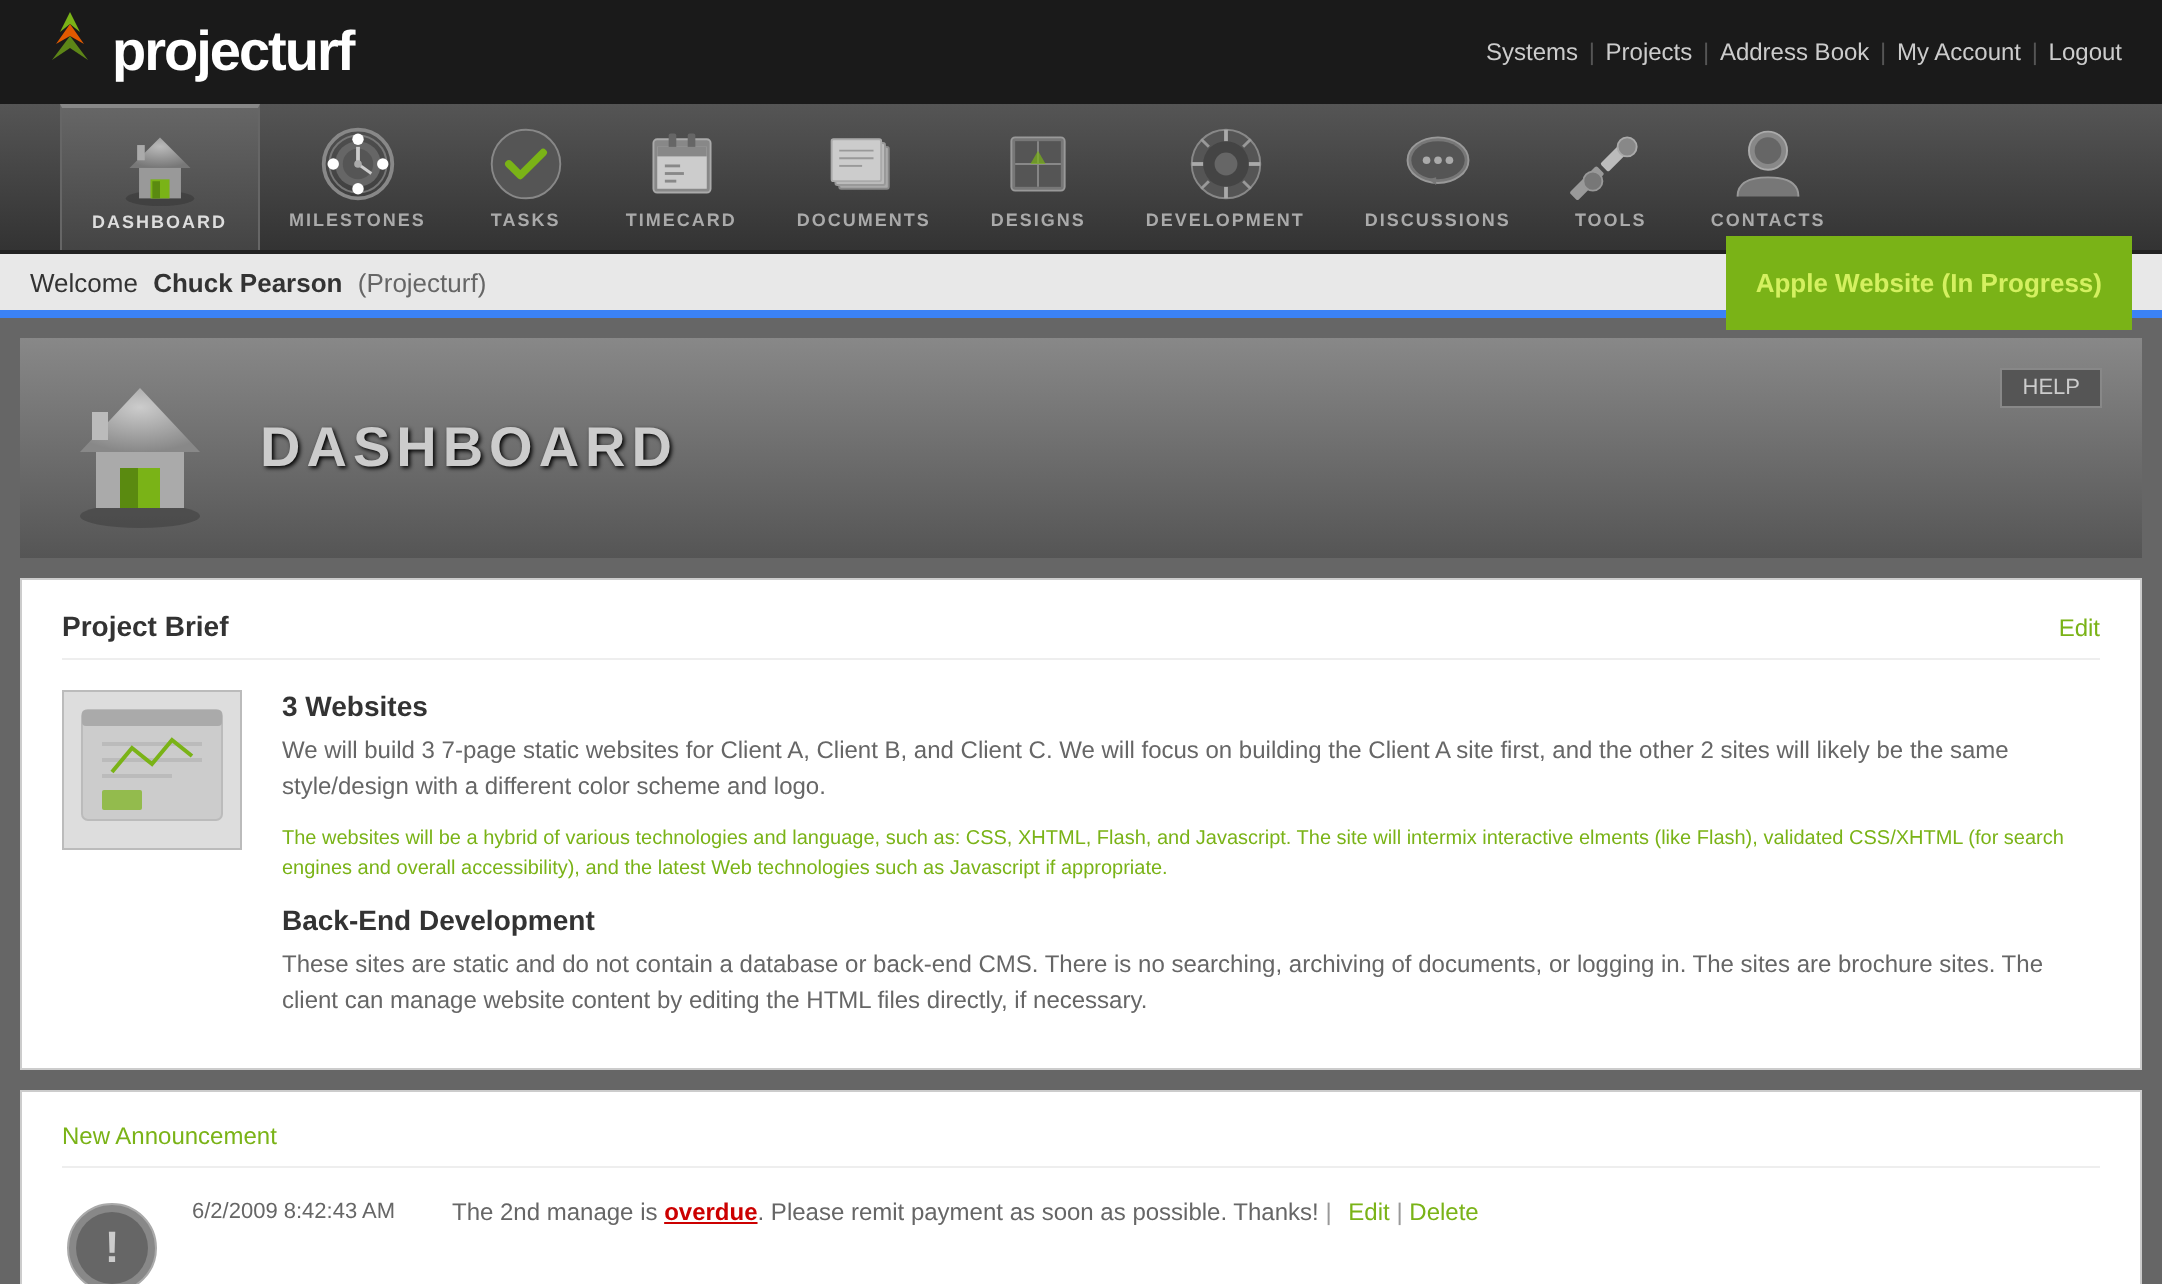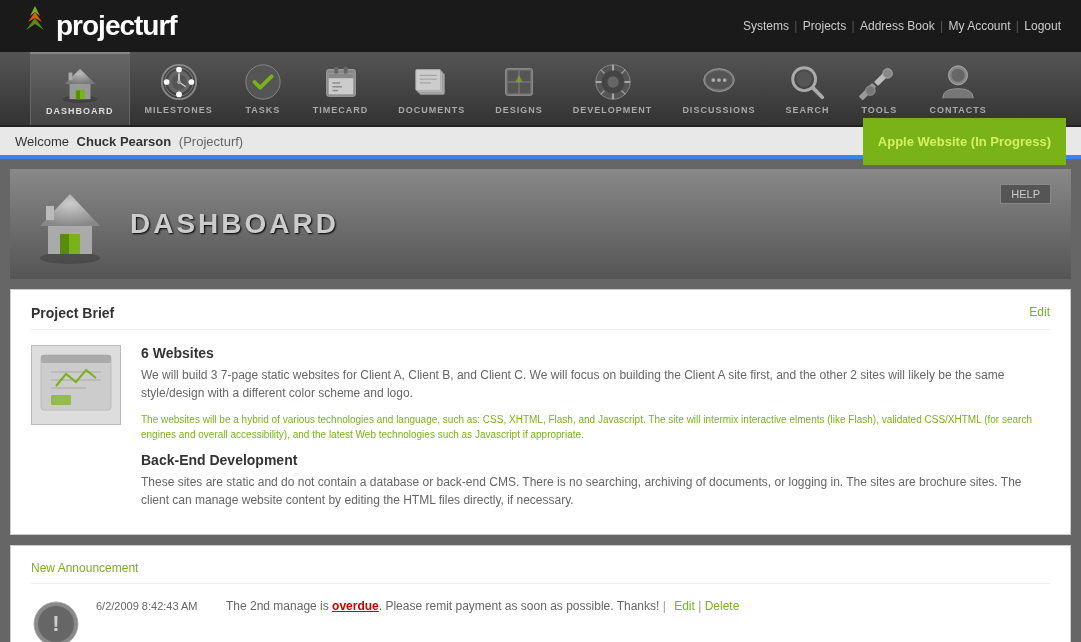--- a/index.html
+++ b/index.html
@@ -136,21 +136,21 @@
     
     .card {
       background: #fff;
       border: 1px solid #ccc;
       margin-bottom: 10px;
       padding: 15px 20px;
     }
     .card-header {
       display: flex;
       justify-content: space-between;
-      align-items: flex-start;
+      align-items: flex-end;
       margin-bottom: 15px;
       padding-bottom: 8px;
       border-bottom: 1px solid #eee;
     }
     .card-title {
       font-size: 14px;
       font-weight: bold;
       color: #333;
     }
     .card-action {
@@ -386,30 +386,20 @@
         <ellipse cx="21" cy="19" rx="14" ry="10" fill="#555"></ellipse>
         <circle cx="15" cy="19" r="2" fill="#aaa"></circle>
         <circle cx="21" cy="19" r="2" fill="#aaa"></circle>
         <circle cx="27" cy="19" r="2" fill="#aaa"></circle>
         <polygon points="16,29 20,32 20,28" fill="#777"></polygon>
       </svg>
     </div>
     <span class="nav-label">DISCUSSIONS</span>
   </div>
 
-  <div class="nav-item">
-    <div class="nav-icon">
-      <svg width="42" height="42" viewBox="0 0 42 42">
-        <circle cx="18" cy="18" r="12" fill="none" stroke="#aaa" stroke-width="3"></circle>
-        <circle cx="18" cy="18" r="8" fill="#555"></circle>
-        <line x1="27" y1="27" x2="37" y2="37" stroke="#aaa" stroke-width="4" stroke-linecap="round"></line>
-      </svg>
-    </div>
-    <span class="nav-label">SEARCH</span>
-  </div>
 
   <div class="nav-item">
     <div class="nav-icon">
       <svg width="42" height="42" viewBox="0 0 42 42">
         <rect x="22" y="6" width="6" height="20" rx="1" transform="rotate(45 25 16)" fill="#bbb"></rect>
         <rect x="8" y="22" width="6" height="20" rx="1" transform="rotate(45 11 29)" fill="#999"></rect>
         <circle cx="30" cy="12" r="5" fill="#888" stroke="#aaa" stroke-width="1"></circle>
         <circle cx="12" cy="30" r="5" fill="#777" stroke="#999" stroke-width="1"></circle>
       </svg>
     </div>
@@ -474,21 +464,21 @@
           <rect x="5" y="5" width="70" height="55" rx="3" fill="#ccc" stroke="#bbb" stroke-width="1"></rect>
           <rect x="5" y="5" width="70" height="8" rx="2" fill="#aaa"></rect>
           <line x1="15" y1="22" x2="65" y2="22" stroke="#bbb" stroke-width="2"></line>
           <line x1="15" y1="30" x2="65" y2="30" stroke="#bbb" stroke-width="2"></line>
           <line x1="15" y1="38" x2="50" y2="38" stroke="#bbb" stroke-width="2"></line>
           <rect x="15" y="45" width="20" height="10" fill="#7ab317" rx="1" opacity="0.7"></rect>
           <path d="M20,36 L30,24 L40,32 L50,20 L60,28" stroke="#7ab317" stroke-width="2" fill="none"></path>
         </svg>
       </div>
       <div id="brief-content">
-        <div class="brief-heading">6 Websites</div>
+        <div class="brief-heading">3 Websites</div>
         <div class="brief-text">We will build 3 7-page static websites for Client A, Client B, and Client C. We will focus on building the Client A site first, and the other 2 sites will likely be the same style/design with a different color scheme and logo.</div>
         <div class="brief-text-green">The websites will be a hybrid of various technologies and language, such as: CSS, XHTML, Flash, and Javascript. The site will intermix interactive elments (like Flash), validated CSS/XHTML (for search engines and overall accessibility), and the latest Web technologies such as Javascript if appropriate.</div>
         <div class="brief-heading">Back-End Development</div>
         <div class="brief-text">These sites are static and do not contain a database or back-end CMS. There is no searching, archiving of documents, or logging in. The sites are brochure sites. The client can manage website content by editing the HTML files directly, if necessary.</div>
       </div>
     </div>
   </div>
 
   <div class="card">
     <div class="card-header">

